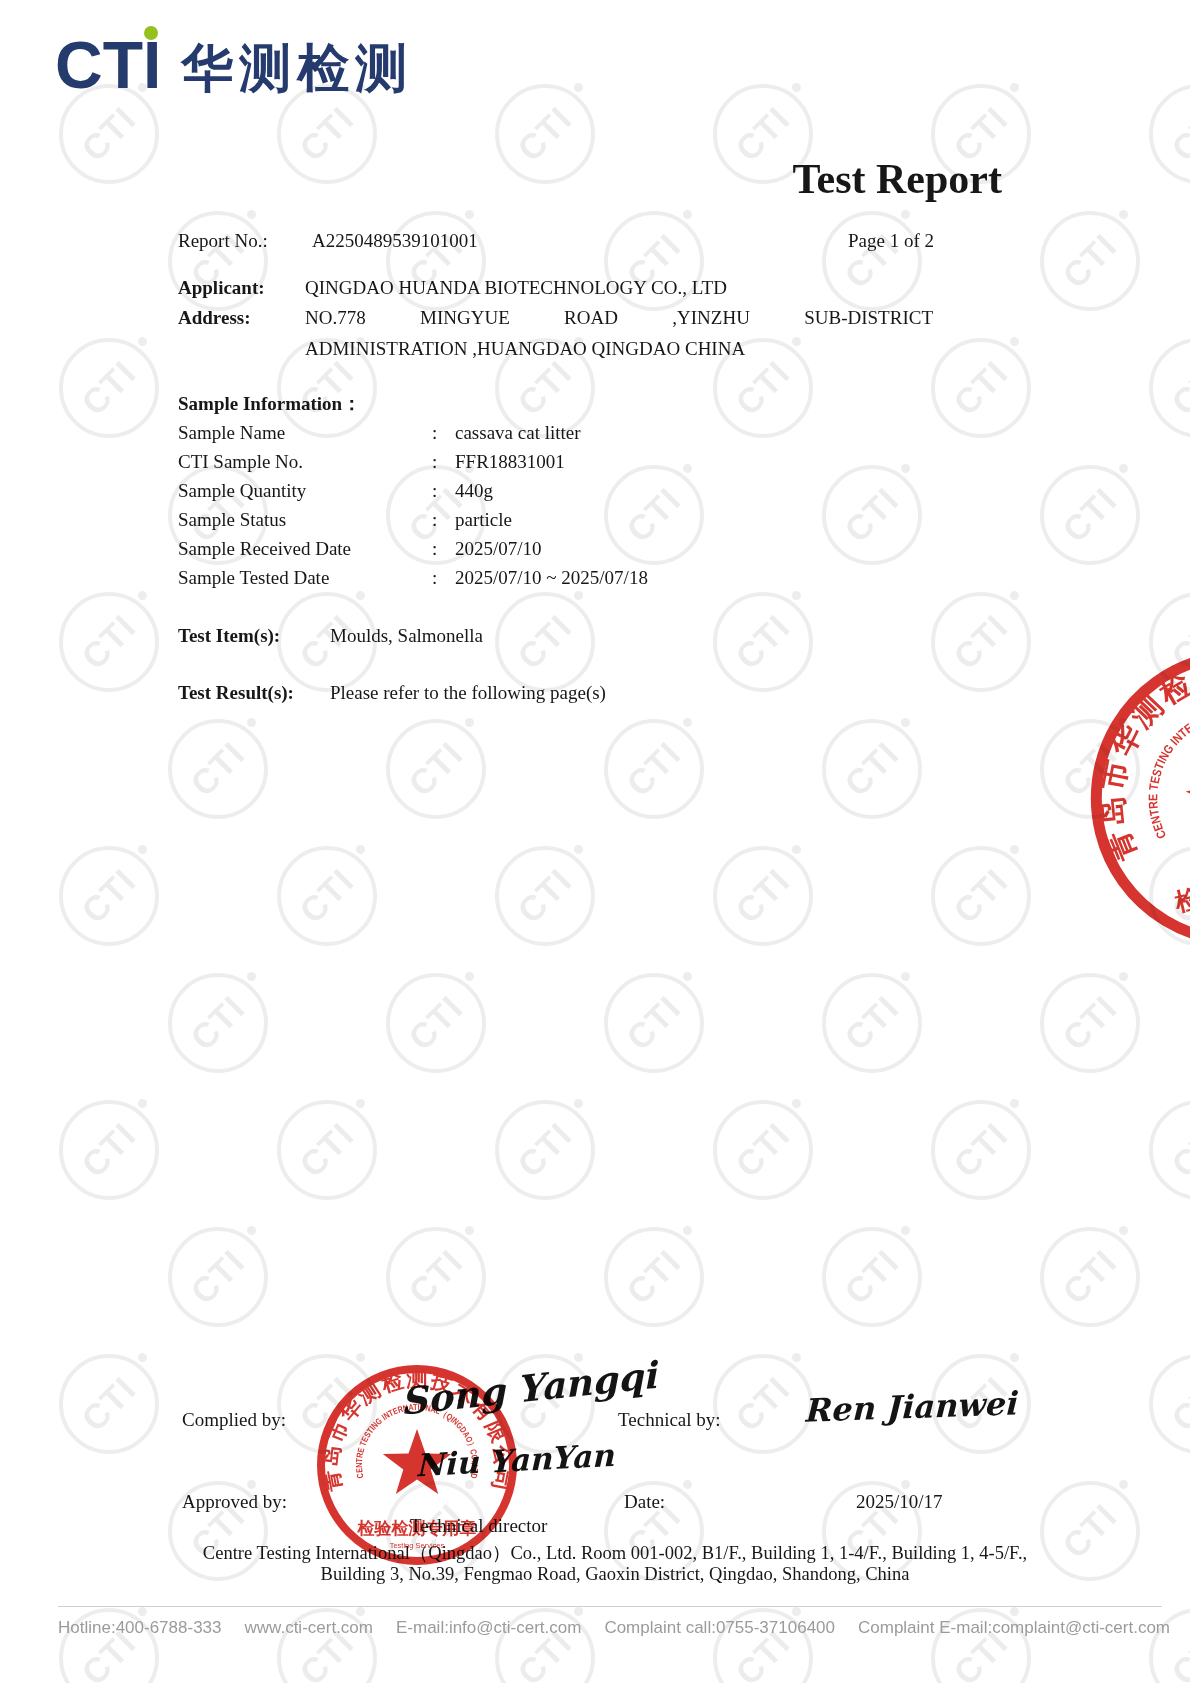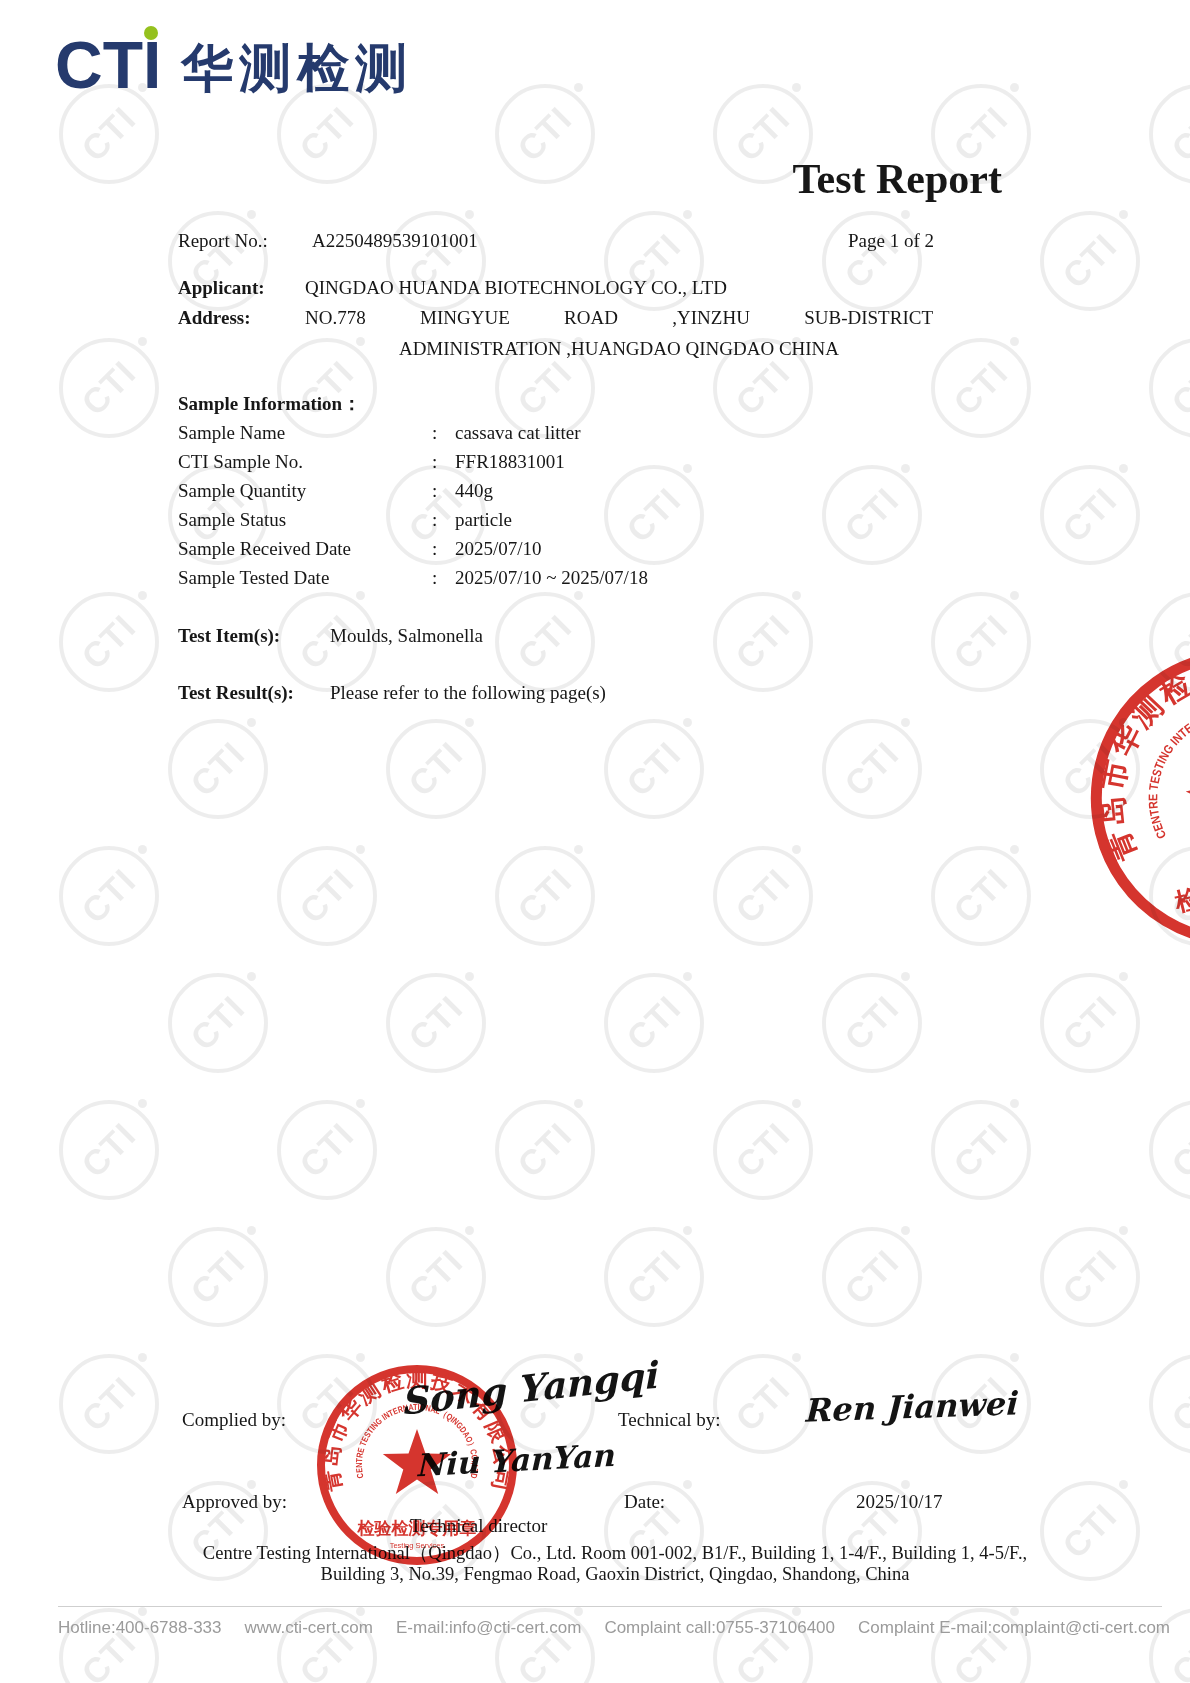--- a/index.html
+++ b/index.html
@@ -20,21 +20,21 @@
       font-size:66px;line-height:62px;color:#253a6d;letter-spacing:0px;}
   .logo-dot{position:absolute;width:14px;height:14px;border-radius:50%;background:#95c11e;
       right:3px;top:-8px;}
   .logo-cn{font-family:"DejaVu Sans",sans-serif;font-weight:bold;font-size:52px;
       line-height:56px;color:#253a6d;margin-left:20px;letter-spacing:6px;}
   .z2{z-index:2;}
   .title{left:0;top:155px;width:1002px;text-align:right;font-size:42px;font-weight:bold;}
   .t19{font-size:19px;line-height:23px;}
   .bold{font-weight:bold;}
   .addr-just{width:628px;text-align:justify;text-align-last:justify;}
-  .addr-center{width:628px;text-align:center;}
+  .addr-center{width:628px;}
   
   .stamp{position:absolute;z-index:3;mix-blend-mode:multiply;opacity:.93;}
   .sig{position:absolute;z-index:4;mix-blend-mode:multiply;
       font-family:"DejaVu Serif",serif;font-style:italic;font-weight:bold;color:#141414;
       white-space:nowrap;}
   .footer-bar{position:absolute;left:58px;top:1618px;display:flex;gap:23px;z-index:2;
       font-family:"Liberation Sans",sans-serif;font-size:17px;color:#9b9b9b;white-space:nowrap;justify-content:center;}
   .footer-line{position:absolute;left:58px;top:1606px;width:1104px;height:1px;
       background:#cfcfcf;z-index:2;}
   .addr-footer{left:40px;width:1150px;text-align:center;font-size:18.5px;z-index:2;}

